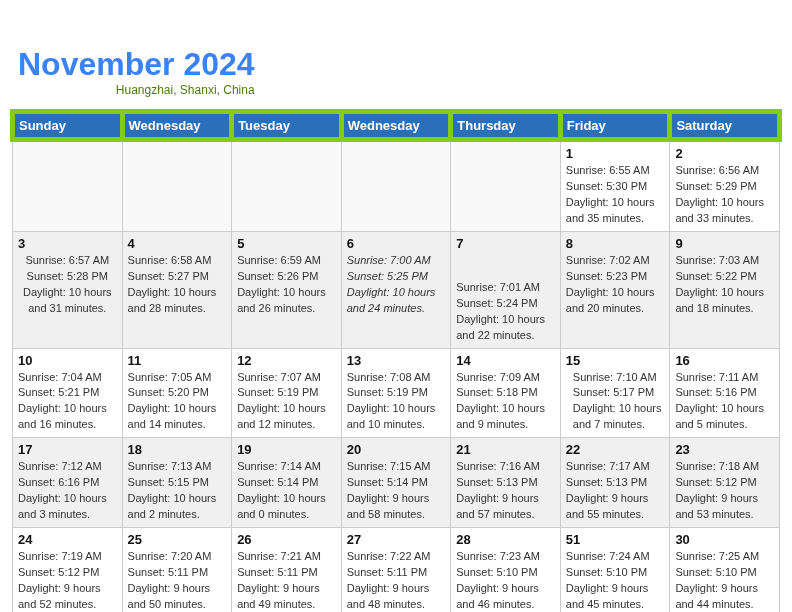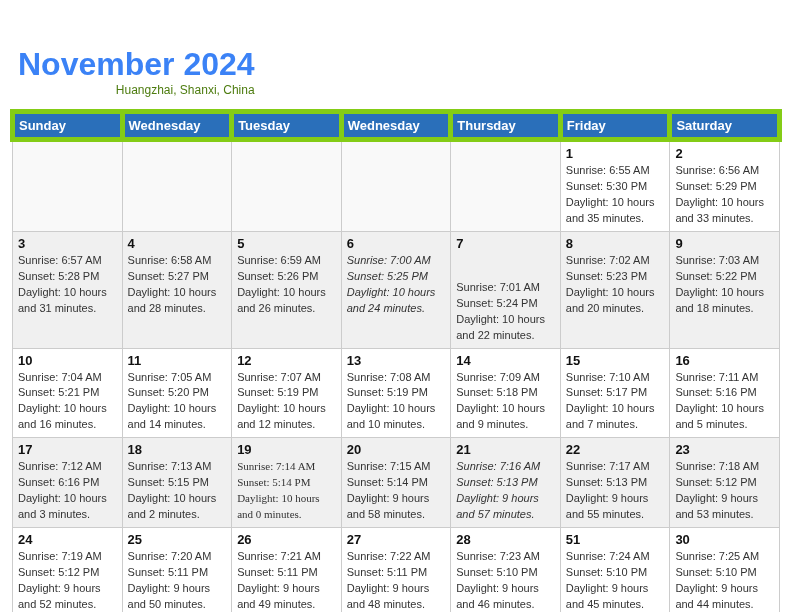--- a/index.html
+++ b/index.html
@@ -135,21 +135,21 @@
           <div class="day-number">2</div>
           <div class="day-info" style="white-space: pre-line;">Sunrise: 6:56 AM
 Sunset: 5:29 PM
 Daylight: 10 hours
 and 33 minutes.</div>
         </td>
       </tr>
       <tr class="row-shaded">
         <td>
           <div class="day-number">3</div>
-          <div class="day-info" style="white-space: pre-line;">Sunrise: 6:57 AM
+          <div class="day-info" style="white-space: pre-line; text-align: center;">Sunrise: 6:57 AM
 Sunset: 5:28 PM
 Daylight: 10 hours
 and 31 minutes.</div>
         </td>
         <td>
           <div class="day-number">4</div>
           <div class="day-info" style="white-space: pre-line;">Sunrise: 6:58 AM
 Sunset: 5:27 PM
 Daylight: 10 hours
 and 28 minutes.</div>
@@ -221,21 +221,21 @@
         </td>
         <td>
           <div class="day-number">14</div>
           <div class="day-info" style="white-space: pre-line;">Sunrise: 7:09 AM
 Sunset: 5:18 PM
 Daylight: 10 hours
 and 9 minutes.</div>
         </td>
         <td>
           <div class="day-number">15</div>
-          <div class="day-info" style="white-space: pre-line;">Sunrise: 7:10 AM
+          <div class="day-info" style="white-space: pre-line; margin-left: 7px;">Sunrise: 7:10 AM
 Sunset: 5:17 PM
 Daylight: 10 hours
 and 7 minutes.</div>
         </td>
         <td>
           <div class="day-number">16</div>
           <div class="day-info" style="white-space: pre-line;">Sunrise: 7:11 AM
 Sunset: 5:16 PM
 Daylight: 10 hours
 and 5 minutes.</div>
@@ -251,35 +251,35 @@
         </td>
         <td>
           <div class="day-number">18</div>
           <div class="day-info" style="white-space: pre-line;">Sunrise: 7:13 AM
 Sunset: 5:15 PM
 Daylight: 10 hours
 and 2 minutes.</div>
         </td>
         <td>
           <div class="day-number">19</div>
-          <div class="day-info" style="white-space: pre-line; font-family: Liberation Serif, serif;">Sunrise: 7:14 AM
+          <div class="day-info" style="white-space: pre-line;">Sunrise: 7:14 AM
 Sunset: 5:14 PM
 Daylight: 10 hours
 and 0 minutes.</div>
         </td>
         <td>
           <div class="day-number">20</div>
           <div class="day-info" style="white-space: pre-line;">Sunrise: 7:15 AM
 Sunset: 5:14 PM
 Daylight: 9 hours
 and 58 minutes.</div>
         </td>
         <td>
           <div class="day-number">21</div>
-          <div class="day-info" style="white-space: pre-line; font-style: italic;">Sunrise: 7:16 AM
+          <div class="day-info" style="white-space: pre-line;">Sunrise: 7:16 AM
 Sunset: 5:13 PM
 Daylight: 9 hours
 and 57 minutes.</div>
         </td>
         <td>
           <div class="day-number">22</div>
           <div class="day-info" style="white-space: pre-line;">Sunrise: 7:17 AM
 Sunset: 5:13 PM
 Daylight: 9 hours
 and 55 minutes.</div>

